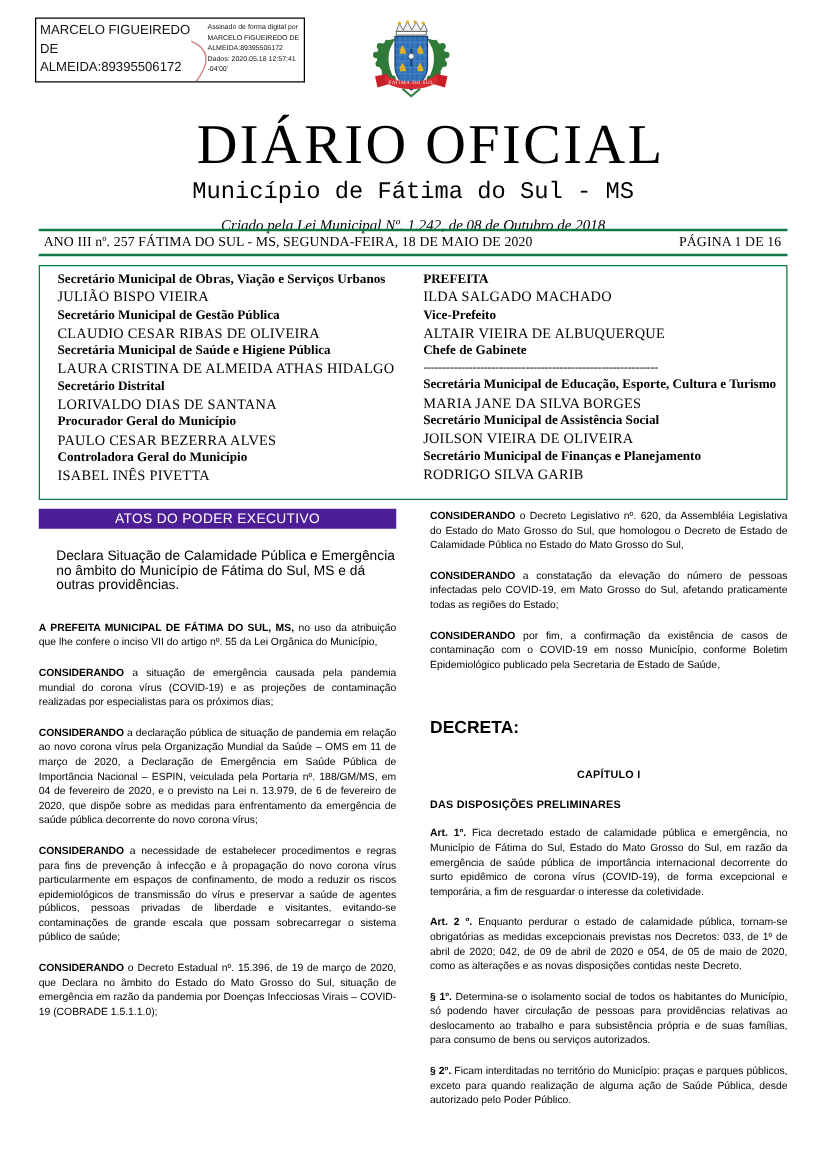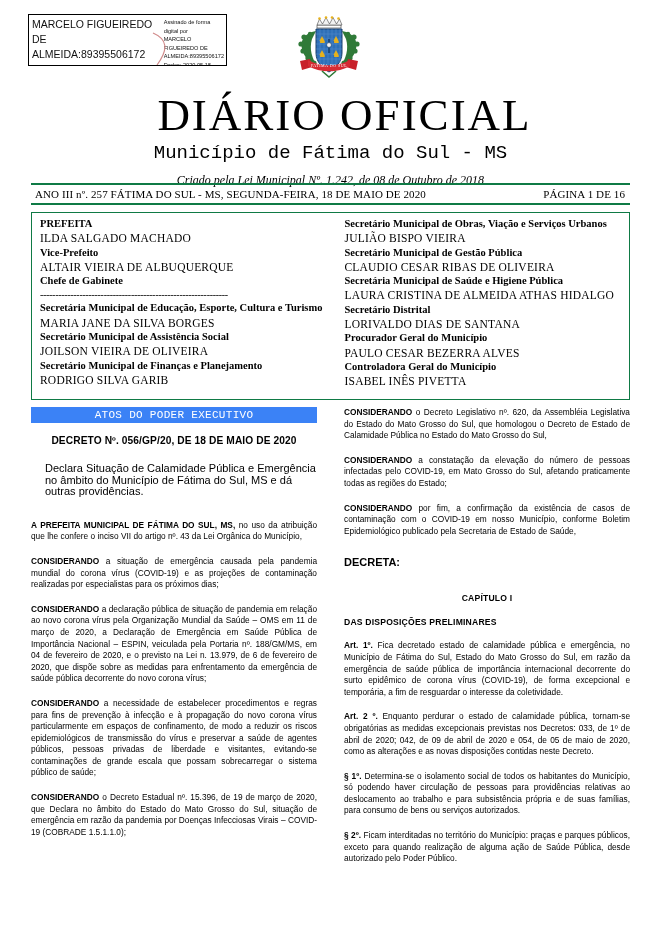--- a/index.html
+++ b/index.html
@@ -5,21 +5,21 @@
   html,body{margin:0;padding:0;background:#ffffff;}
   body{
     width:661px;height:935px;
     font-family:"Liberation Serif", serif;
     color:#000;
     -webkit-font-smoothing:none;
   }
   .page{position:relative;width:661px;height:935px;box-sizing:border-box;padding:0;}
 
   
-  .sig-wrap{position:absolute;left:28px;top:14px;width:199px;height:52px;
+  .sig-wrap{position:absolute;left:28px;top:14px;width:216px;height:52px;
             border:1px solid #000;box-sizing:border-box;display:flex;overflow:hidden;background:#fff;}
   .sig-left{width:133px;padding:2px 2px 0 3px;box-sizing:border-box;
             font-family:"Liberation Sans", sans-serif;font-size:10.5px;line-height:15px;color:#111;}
   .sig-right{flex:1;padding:3px 2px 0 4px;box-sizing:border-box;
              font-family:"Liberation Sans", sans-serif;font-size:5.6px;line-height:8.6px;color:#111;}
   .sig-swoosh{position:absolute;left:118px;top:16px;width:30px;height:36px;pointer-events:none;}
 
   
   .brasao{position:absolute;left:292px;top:15px;width:74px;height:72px;}
 
@@ -45,34 +45,34 @@
   .off-n{font-family:"Liberation Serif", serif;font-size:11.5px;line-height:14.3px;letter-spacing:.2px;}
   .off-dash{font-family:"Liberation Serif", serif;font-size:10px;line-height:13px;letter-spacing:-0.3px;
             white-space:nowrap;overflow:hidden;}
 
   
   .cols{position:absolute;left:31px;top:407px;width:599px;height:520px;}
   .col{position:absolute;top:0;width:286px;}
   .col.left{left:0;}
   .col.right{left:313px;}
 
-  .greenbar{background:#3b82f6;color:#fff;text-align:center;
-            font-family:Liberation Mono, monospace;font-size:11px;line-height:14px;
+  .greenbar{background:#4c1d95;color:#fff;text-align:center;
+            font-family:Liberation Sans, sans-serif;font-size:11px;line-height:14px;
             padding:1px 0;margin-bottom:3px;letter-spacing:.3px;}
 
   .dtitle{font-family:"Liberation Sans", sans-serif;font-weight:bold;font-size:10.2px;
           text-align:center;margin-top:12px;letter-spacing:.1px;}
   .ementa{font-family:"Liberation Sans", sans-serif;font-size:11px;line-height:11.6px;
           margin:17px 0 0 14px;text-align:left;}
 
   .p{font-family:"Liberation Sans", sans-serif;font-size:8.3px;line-height:11.6px;
      text-align:justify;margin-top:13px;}
   .p b{font-weight:bold;}
   .p.first{margin-top:22px;}
-  .decreta{font-family:"Liberation Sans", sans-serif;font-size:11px;font-weight:bold;margin-top:19px;}
+  .decreta{font-family:"Liberation Sans", sans-serif;font-size:14px;font-weight:bold;margin-top:36px;}
   .chap{font-family:"Liberation Sans", sans-serif;font-size:8.6px;font-weight:bold;text-align:center;margin-top:25px;letter-spacing:.2px;}
   .chap2{font-family:"Liberation Sans", sans-serif;font-size:8.6px;font-weight:bold;text-align:left;margin-top:14px;letter-spacing:.2px;}
 </style>
 </head>
 <body>
 
 <div class="page">
 
   <div class="sig-wrap">
     <div class="sig-left">
@@ -162,59 +162,58 @@
   <div class="anobar">
     <div class="rule-green"></div>
     <div class="anorow">
       <div>ANO III nº. 257    FÁTIMA DO SUL - MS, SEGUNDA-FEIRA,  18  DE MAIO DE 2020</div>
       <div class="right">PÁGINA 1 DE 16</div>
     </div>
     <div class="rule-green"></div>
   </div>
 
   <div class="offbox">
+    <div class="offcol right">
+      <div class="off-b">Secretário Municipal de Obras, Viação e Serviços Urbanos</div>
+      <div class="off-n">JULIÃO BISPO VIEIRA</div>
+      <div class="off-b">Secretário Municipal de Gestão Pública</div>
+      <div class="off-n">CLAUDIO CESAR RIBAS DE OLIVEIRA</div>
+      <div class="off-b">Secretária Municipal de Saúde e Higiene Pública</div>
+      <div class="off-n">LAURA CRISTINA DE ALMEIDA  ATHAS HIDALGO</div>
+      <div class="off-b">Secretário Distrital</div>
+      <div class="off-n">LORIVALDO DIAS DE SANTANA</div>
+      <div class="off-b">Procurador Geral do Município</div>
+      <div class="off-n">PAULO CESAR BEZERRA ALVES</div>
+      <div class="off-b">Controladora Geral do Município</div>
+      <div class="off-n">ISABEL INÊS PIVETTA</div>
+    </div>
     <div class="offcol">
       <div class="off-b">PREFEITA</div>
       <div class="off-n">ILDA SALGADO MACHADO</div>
       <div class="off-b">Vice-Prefeito</div>
       <div class="off-n">ALTAIR VIEIRA DE ALBUQUERQUE</div>
       <div class="off-b">Chefe de Gabinete</div>
       <div class="off-dash">--------------------------------------------------------------</div>
       <div class="off-b">Secretária Municipal de Educação, Esporte, Cultura e Turismo</div>
       <div class="off-n">MARIA JANE DA SILVA BORGES</div>
       <div class="off-b">Secretário Municipal de Assistência Social</div>
       <div class="off-n">JOILSON VIEIRA DE OLIVEIRA</div>
       <div class="off-b">Secretário Municipal de Finanças e Planejamento</div>
       <div class="off-n">RODRIGO SILVA GARIB</div>
     </div>
-    <div class="offcol right">
-      <div class="off-b">Secretário Municipal de Obras, Viação e Serviços Urbanos</div>
-      <div class="off-n">JULIÃO BISPO VIEIRA</div>
-      <div class="off-b">Secretário Municipal de Gestão Pública</div>
-      <div class="off-n">CLAUDIO CESAR RIBAS DE OLIVEIRA</div>
-      <div class="off-b">Secretária Municipal de Saúde e Higiene Pública</div>
-      <div class="off-n">LAURA CRISTINA DE ALMEIDA  ATHAS HIDALGO</div>
-      <div class="off-b">Secretário Distrital</div>
-      <div class="off-n">LORIVALDO DIAS DE SANTANA</div>
-      <div class="off-b">Procurador Geral do Município</div>
-      <div class="off-n">PAULO CESAR BEZERRA ALVES</div>
-      <div class="off-b">Controladora Geral do Município</div>
-      <div class="off-n">ISABEL INÊS PIVETTA</div>
-    </div>
   </div>
 
   <div class="cols">
 
     <div class="col left">
       <div class="greenbar">ATOS DO PODER EXECUTIVO</div>
 
-      <div class="dtitle">DECRETO Nº. 056/GP/20, DE 18 DE MAIO DE 2020</div>
       <div class="ementa">Declara Situação de Calamidade Pública e Emergência no âmbito do Município de Fátima do Sul, MS e dá outras providências.</div>
 
-      <div class="p first"><b>A PREFEITA MUNICIPAL DE FÁTIMA DO SUL, MS,</b><span> no uso da atribuição que lhe confere o inciso VII do artigo nº. 43 da Lei Orgânica do Município,</span></div>
+      <div class="p first"><b>A PREFEITA MUNICIPAL DE FÁTIMA DO SUL, MS,</b><span> no uso da atribuição que lhe confere o inciso VII do artigo nº. 55 da Lei Orgânica do Município,</span></div>
 
       <div class="p"><b>CONSIDERANDO</b><span> a situação de emergência causada pela pandemia mundial do corona vírus (COVID-19) e as projeções de contaminação realizadas por especialistas para os próximos dias;</span></div>
       <div class="p"><b>CONSIDERANDO</b><span> a declaração pública de situação de pandemia em relação ao novo corona vírus pela Organização Mundial da Saúde – OMS em 11 de março de 2020, a Declaração de Emergência em Saúde Pública de Importância Nacional – ESPIN, veiculada pela Portaria nº. 188/GM/MS, em 04 de fevereiro de 2020, e o previsto na Lei n. 13.979, de 6 de fevereiro de 2020, que dispõe sobre as medidas para enfrentamento da emergência de saúde pública decorrente do novo corona vírus;</span></div>
       <div class="p"><b>CONSIDERANDO</b><span> a necessidade de estabelecer procedimentos e regras para fins de prevenção à infecção e à propagação do novo corona vírus particularmente em espaços de confinamento, de modo a reduzir os riscos epidemiológicos de transmissão do vírus e preservar a saúde de agentes públicos, pessoas privadas de liberdade e visitantes, evitando-se contaminações de grande escala que possam sobrecarregar o sistema público de saúde;</span></div>
       <div class="p"><b>CONSIDERANDO</b><span> o Decreto Estadual nº. 15.396, de 19 de março de 2020, que Declara no âmbito do Estado do Mato Grosso do Sul, situação de emergência em razão da pandemia por Doenças Infecciosas Virais – COVID-19 (COBRADE 1.5.1.1.0);</span></div>
     </div>
 
     <div class="col right">
       <div class="p" style="margin-top:0"><b>CONSIDERANDO</b><span> o Decreto Legislativo nº. 620, da Assembléia Legislativa do Estado do Mato Grosso do Sul, que homologou o Decreto de Estado de Calamidade Pública no Estado do Mato Grosso do Sul,</span></div>
       <div class="p"><b>CONSIDERANDO</b><span> a constatação da elevação do número de pessoas infectadas pelo COVID-19, em Mato Grosso do Sul, afetando praticamente todas as regiões do Estado;</span></div>

